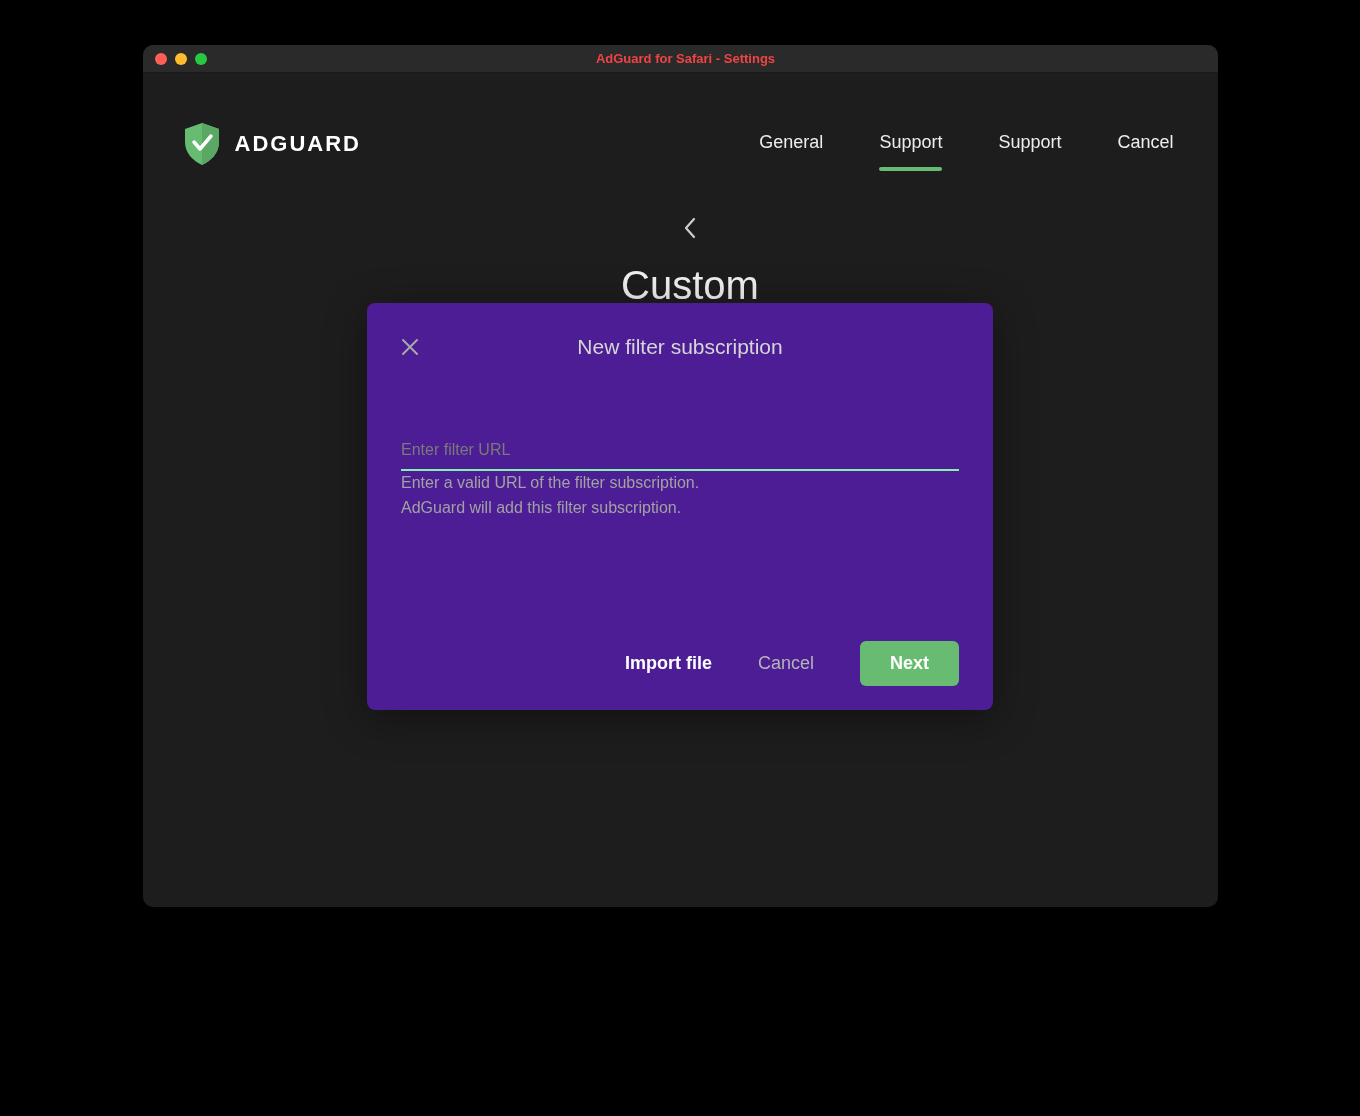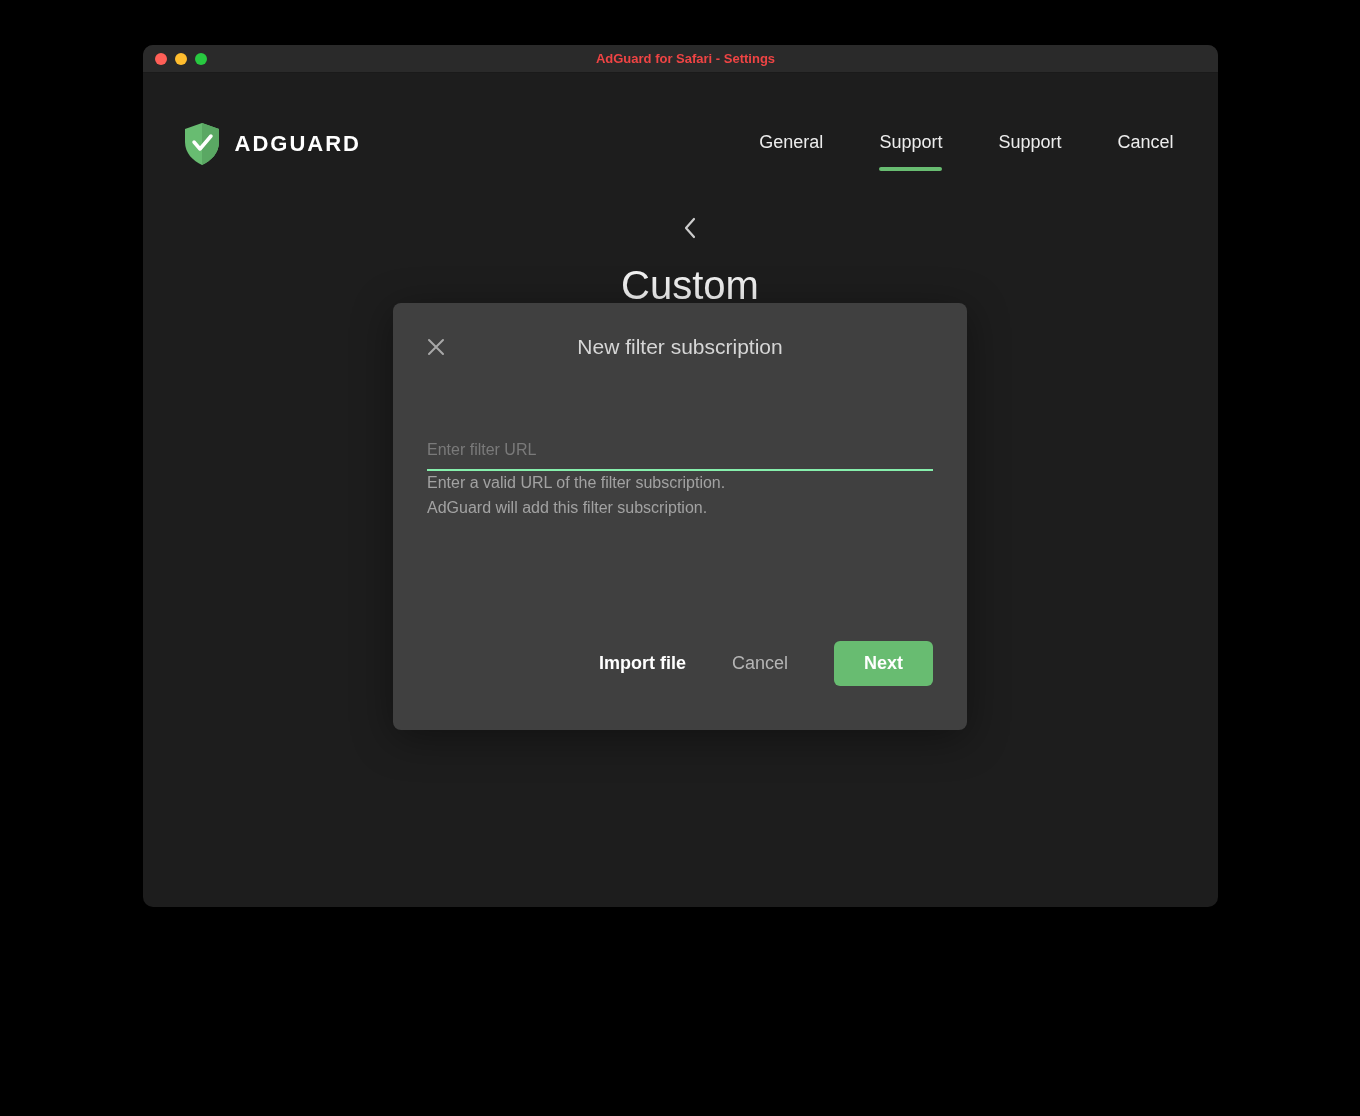--- a/index.html
+++ b/index.html
@@ -116,24 +116,24 @@
     .page-title {
       font-size: 40px;
       font-weight: 400;
       color: #f0f0f0;
     }
     .modal {
       position: absolute;
       top: 230px;
       left: 50%;
       transform: translateX(-50%);
-      width: 574px;
-      background: #404040;
+      width: 626px;
+      background: #4c1d95;
       border-radius: 8px;
-      padding: 32px 34px 44px 34px;
+      padding: 32px 34px 24px 34px;
       box-shadow: 0 8px 40px rgba(0,0,0,0.4);
     }
     .modal-header {
       display: flex;
       align-items: center;
       margin-bottom: 76px;
       position: relative;
     }
     .close-x {
       width: 18px;

